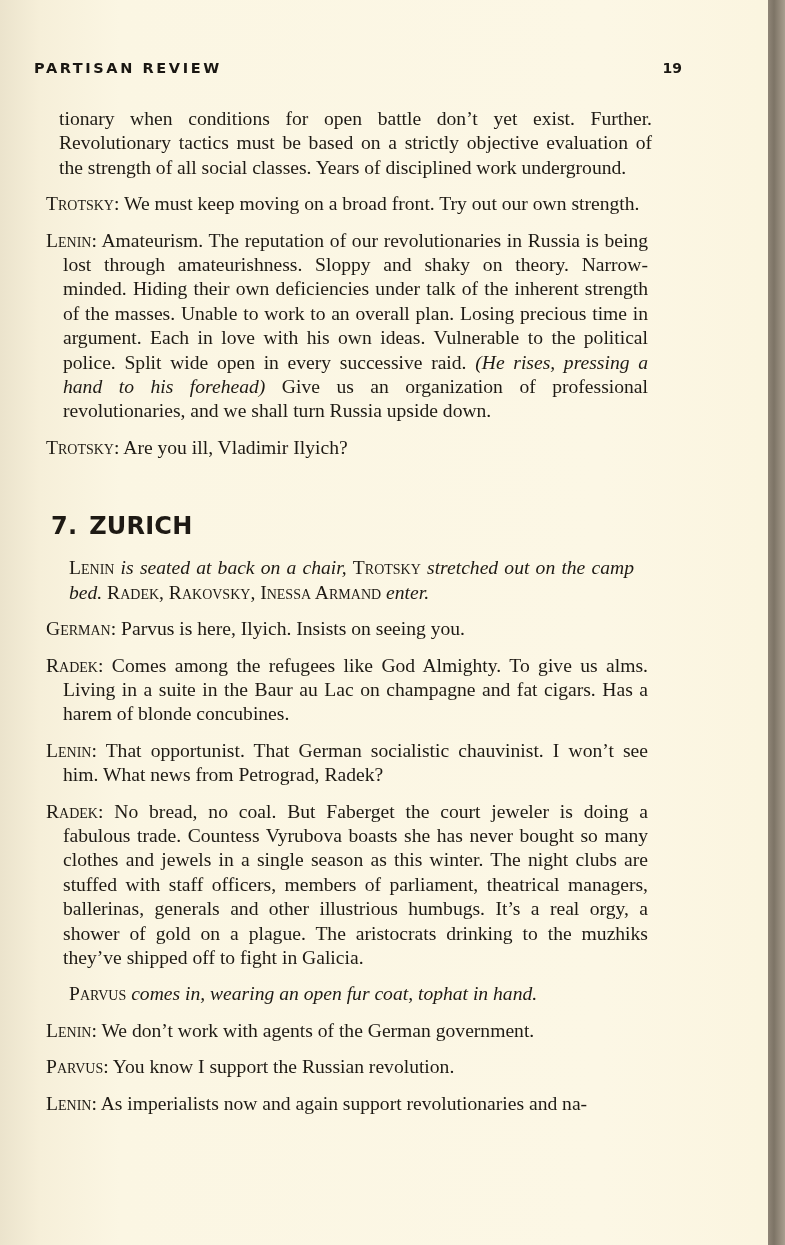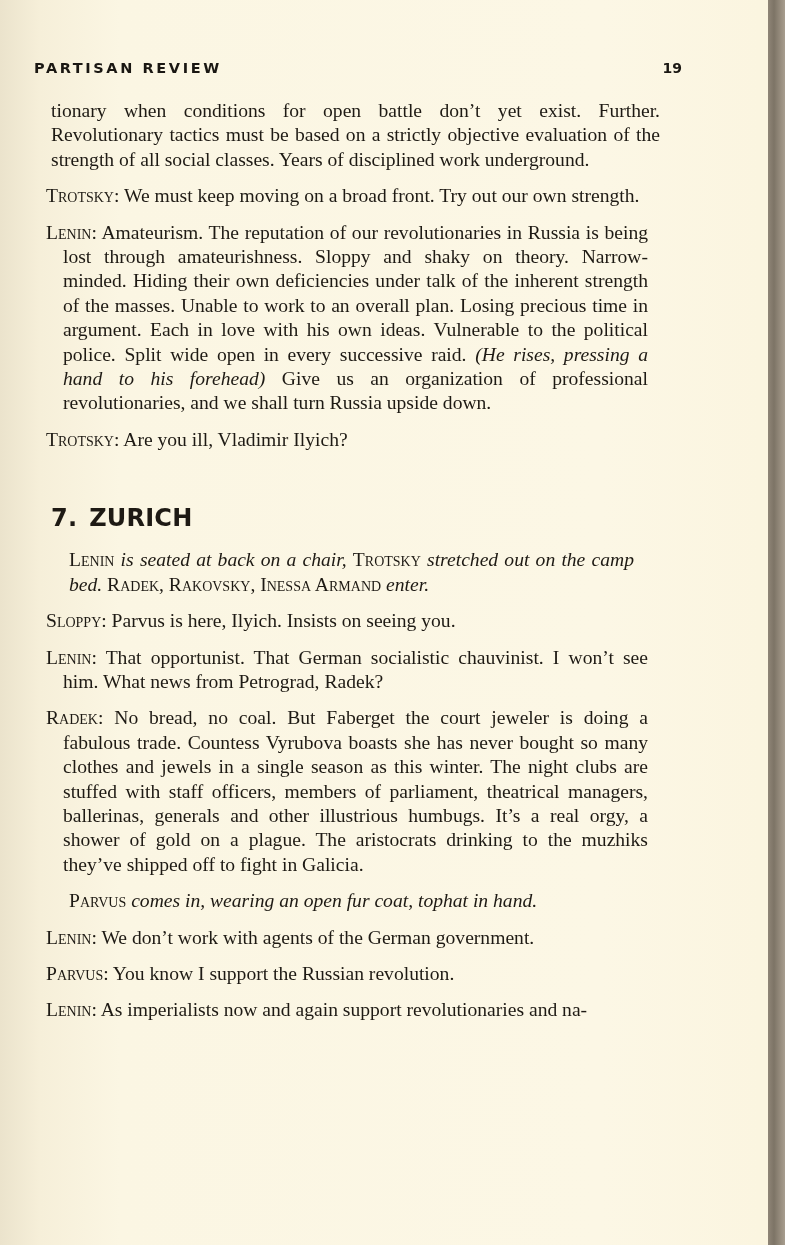--- a/index.html
+++ b/index.html
@@ -21,21 +21,21 @@
   }
   .header .pnum { letter-spacing: 0; font-size: 14px; }
   .text {
     position: absolute; top: 99px; left: 34px; width: 626px;
     font-size: 19.6px; line-height: 24.4px; text-align: justify;
   }
   .speech { padding-left: 17px; text-indent: -17px; margin: 12px; }
   .dir { padding-left: 35px; padding-right: 26px; text-indent: 0; margin: 0; }
   .sc { font-variant: small-caps; }
   .it { font-style: italic; }
-  .first { padding-left: 17px; text-indent: 0; margin: 0; }
+  .first { padding-left: 17px; text-indent: 0; margin: 8px; }
   .heading {
     font-family: "DejaVu Sans", "Liberation Sans", sans-serif;
     font-size: 24px; font-weight: bold; letter-spacing: 0.2px;
     margin: 54px 0 18px 17px; line-height: 24px;
   }
   .heading span { display: inline-block; }
   .heading .num { margin-right: 12px; }
 </style>
 </head>
 <body>
@@ -56,21 +56,22 @@
 
 
   <p class="speech"><span class="sc">Trotsky</span>: <span>Are you ill, Vladimir Ilyich?</span></p>
 
   <div class="heading">
     <span class="num">7.</span><span>ZURICH</span>
   </div>
 
   <p class="dir"><span class="sc">Lenin</span> <span class="it">is seated at back on a chair,</span> <span class="sc">Trotsky</span> <span class="it">stretched out on the camp bed.</span> <span class="sc">Radek, Rakovsky, Inessa Armand</span> <span class="it">enter.</span></p>
 
-  <p class="speech"><span class="sc">Sloppy</span>: <span>Parvus is here, Ilyich. Insists on seeing you.</span></p>
+  <p class="speech"><span class="sc">German</span>: <span>Parvus is here, Ilyich. Insists on seeing you.</span></p>
+  <p class="speech"><span class="sc">Radek</span>: <span>Comes among the refugees like God Almighty. To give us alms. Living in a suite in the Baur au Lac on champagne and fat cigars. Has a harem of blonde concubines.</span></p>
   <p class="speech"><span class="sc">Lenin</span>: <span>That opportunist. That German socialistic chauvinist. I won’t see him. What news from Petrograd, Radek?</span></p>
   <p class="speech"><span class="sc">Radek</span>: <span>No bread, no coal. But Faberget the court jeweler is doing a fabulous trade. Countess Vyrubova boasts she has never bought so many clothes and jewels in a single season as this winter. The night clubs are stuffed with staff officers, members of parliament, theatrical managers, ballerinas, generals and other illustrious humbugs. It’s a real orgy, a shower of gold on a plague. The aristocrats drinking to the muzhiks they’ve shipped off to fight in Galicia.</span></p>
 
   <p class="dir"><span class="sc">Parvus</span> <span class="it">comes in, wearing an open fur coat, tophat in hand.</span></p>
 
   <p class="speech"><span class="sc">Lenin</span>: <span>We don’t work with agents of the German government.</span></p>
   <p class="speech"><span class="sc">Parvus</span>: <span>You know I support the Russian revolution.</span></p>
   <p class="speech" style="text-align:left"><span class="sc">Lenin</span>: <span>As imperialists now and again support revolutionaries and na-</span></p>
 </div>
 

